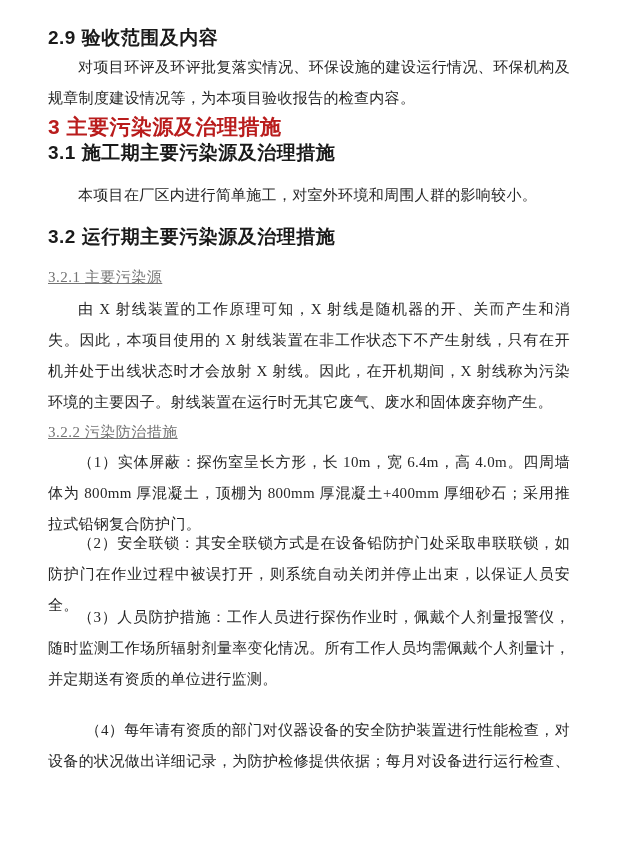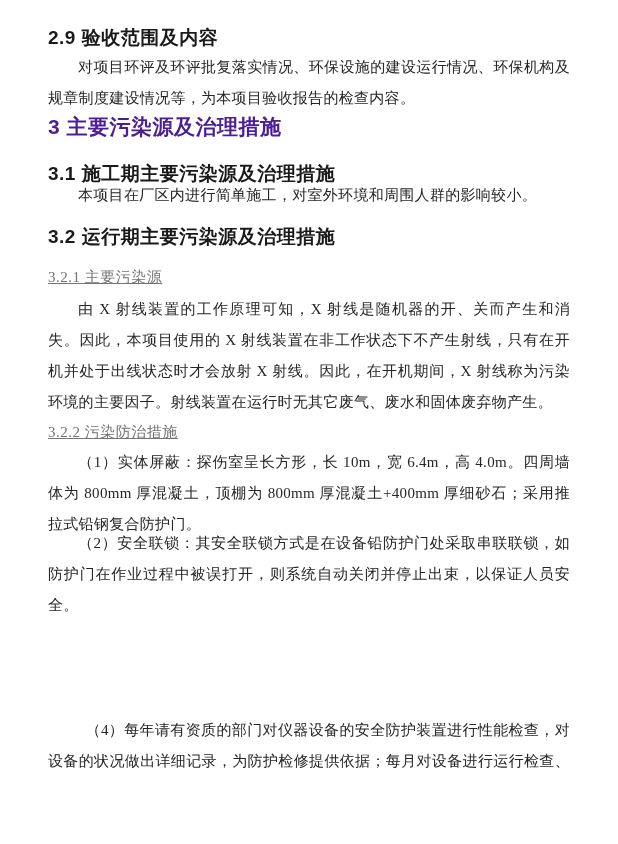--- a/index.html
+++ b/index.html
@@ -21,21 +21,21 @@
     left: 48px;
     width: 522px;
     margin: 0;
   }
   .h1 {
     font-family: "Liberation Sans", "DejaVu Sans", sans-serif;
     font-weight: 700;
     font-size: 21px;
     line-height: 27px;
     letter-spacing: 0.5px;
-    color: #4c1d95;
+    color: #b91c1c;
   }
   .h2 {
     font-family: "Liberation Sans", "DejaVu Sans", sans-serif;
     font-weight: 700;
     font-size: 19px;
     line-height: 25px;
     letter-spacing: 0.5px;
     color: #1a1a1a;
   }
   .h3 {
@@ -60,34 +60,35 @@
 <body>
 
 <div class="page">
 
   <h2 class="block h2" style="top:25px">2.9 验收范围及内容</h2>
 
   <p class="block para" style="top:52px">对项目环评及环评批复落实情况、环保设施的建设运行情况、环保机构及规章制度建设情况等，为本项目验收报告的检查内容。</p>
 
   <h1 class="block h1" style="top:113px">3 主要污染源及治理措施</h1>
 
-  <h2 class="block h2" style="top:161px">3.1 施工期主要污染源及治理措施</h2>
+  <h2 class="block h2" style="top:140px">3.1 施工期主要污染源及治理措施</h2>
 
   <p class="block para" style="top:180px">本项目在厂区内进行简单施工，对室外环境和周围人群的影响较小。</p>
 
   <h2 class="block h2" style="top:224px">3.2 运行期主要污染源及治理措施</h2>
 
   <h3 class="block h3" style="top:262px">3.2.1 主要污染源</h3>
 
   <p class="block para" style="top:294px">由 X 射线装置的工作原理可知，X 射线是随机器的开、关而产生和消失。因此，本项目使用的 X 射线装置在非工作状态下不产生射线，只有在开机并处于出线状态时才会放射 X 射线。因此，在开机期间，X 射线称为污染环境的主要因子。射线装置在运行时无其它废气、废水和固体废弃物产生。</p>
 
   <h3 class="block h3" style="top:417px">3.2.2 污染防治措施</h3>
 
   <p class="block para" style="top:447px">（1）实体屏蔽：探伤室呈长方形，长 10m，宽 6.4m，高 4.0m。四周墙体为 800mm 厚混凝土，顶棚为 800mm 厚混凝土+400mm 厚细砂石；采用推拉式铅钢复合防护门。</p>
 
   <p class="block para" style="top:528px">（2）安全联锁：其安全联锁方式是在设备铅防护门处采取串联联锁，如防护门在作业过程中被误打开，则系统自动关闭并停止出束，以保证人员安全。</p>
 
+  <p class="block para" style="top:602px">（3）人员防护措施：工作人员进行探伤作业时，佩戴个人剂量报警仪，随时监测工作场所辐射剂量率变化情况。所有工作人员均需佩戴个人剂量计，并定期送有资质的单位进行监测。</p>
 
   <p class="block para deep-indent" style="top:695px">（4）每年请有资质的部门对仪器设备的安全防护装置进行性能检查，对设备的状况做出详细记录，为防护检修提供依据；每月对设备进行运行检查、督促使用人员进行维护保养，并作记录，保证设备完好。</p>
 
   <p class="block para" style="top:824px">本项目现场照片如下图 3-1 所示：</p>
 
 </div>
 
 </body></html>

